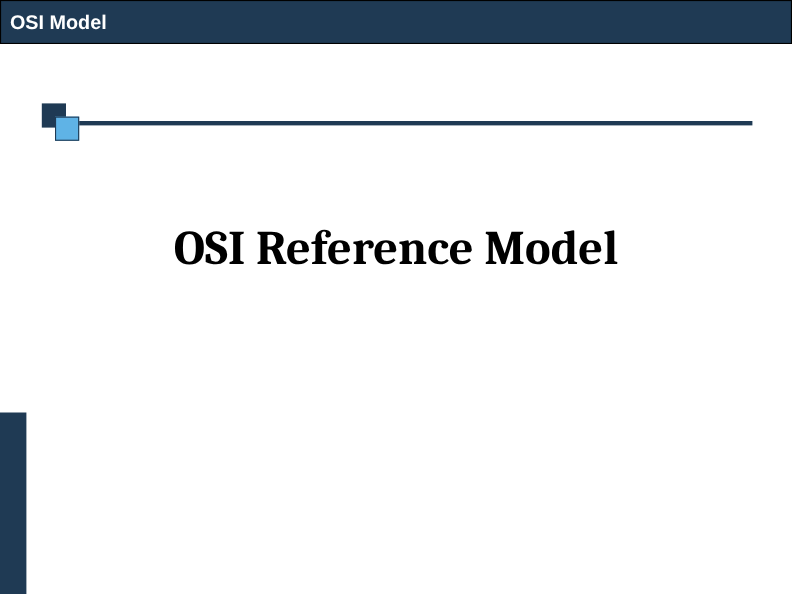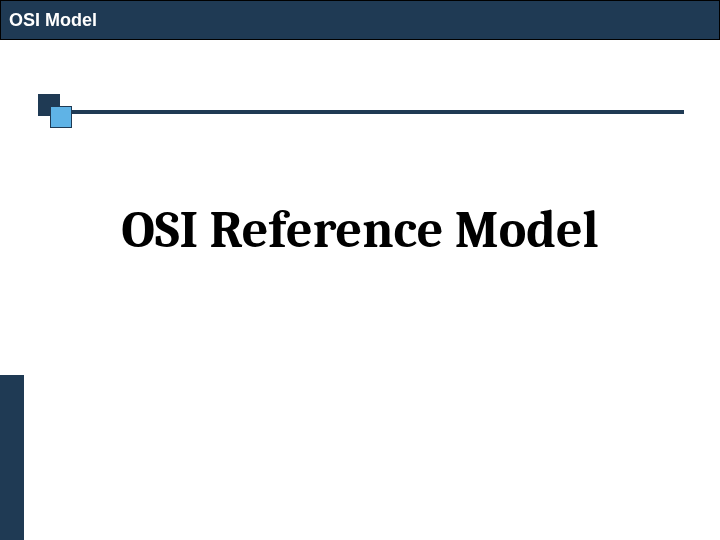--- a/index.html
+++ b/index.html
@@ -54,21 +54,21 @@
     border: 1px solid #1f3a54;  
   }
   .main-title {
     position: absolute;
     top: 200px;
     left: 0;
     width: 720px;
     text-align: center;
     font-family: Cambria, Georgia, 'Times New Roman', serif;
     font-weight: bold;
-    font-size: 52px;
+    font-size: 44px;
     color: #000000;
   }
   .left-rail {
     position: absolute;
     left: 0;
     top: 375px;
     width: 24px;
     height: 165px;
     background: #1f3a54;
   }

